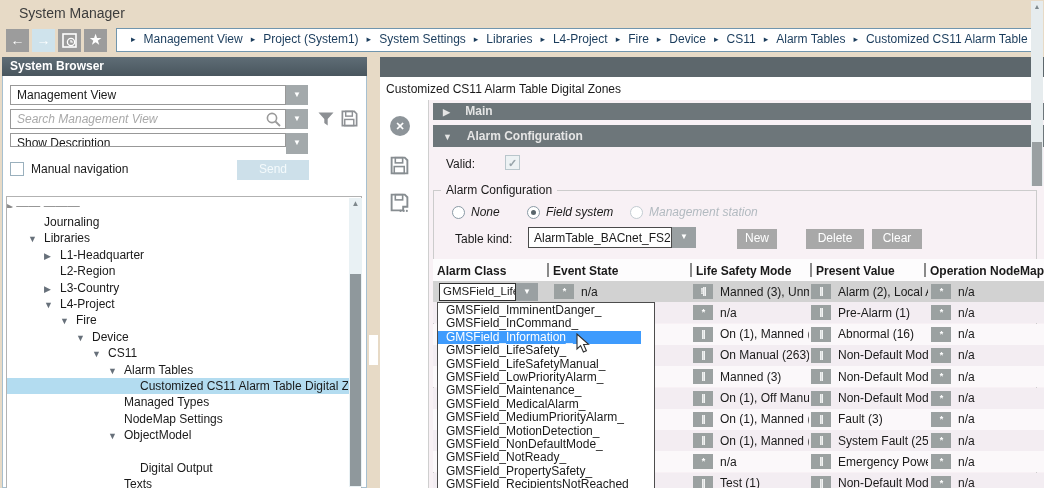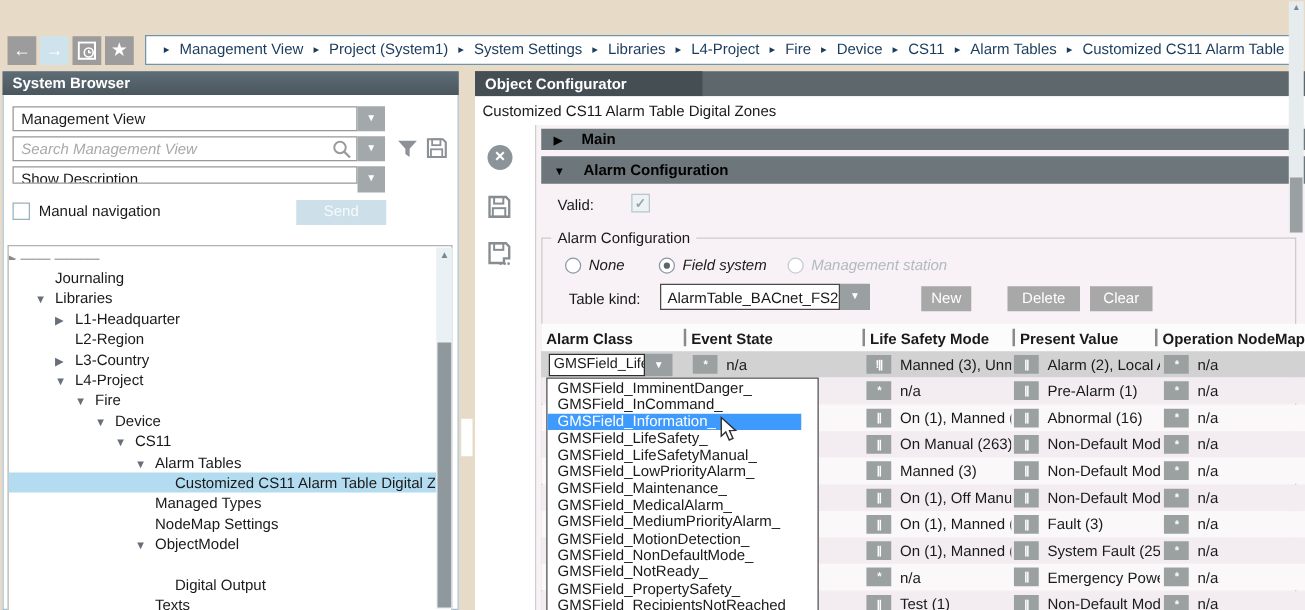--- a/index.html
+++ b/index.html
@@ -55,21 +55,21 @@
   #oc-name-strip { position:absolute; left:380px; top:77px; width:664px; height:23px; background:#fff; }
   #oc-name { position:absolute; left:386px; top:82px; }
   #icon-strip { position:absolute; left:380px; top:100px; width:48px; height:388px; background:#fff; }
   #vline { position:absolute; left:428px; top:100px; width:1px; height:388px; background:#cfcfcf; }
   #content { position:absolute; left:429px; top:100px; width:615px; height:388px; background:#f8f1f5; }
   .x-circle { position:absolute; left:390px; top:116px; width:20px; height:20px; border-radius:10px;
               background:#8d9499; color:#fff; font-size:11px; font-weight:bold; text-align:center;
               line-height:20px; }
   .icon-abs { position:absolute; }
 
-  .section-bar { position:absolute; left:433px; width:611px; background:#6d767a; color:#000000;
+  .section-bar { position:absolute; left:433px; width:611px; background:#6d767a; color:#e5e5e5;
                  font-weight:bold; }
   #sec-main { top:103px; height:17px; padding:1px 0 0 10px; overflow:hidden; }
   #sec-main .tri, #sec-alarm .tri { font-size:9px; margin-right:12px; }
   #sec-alarm { top:125px; height:22px; padding:4px 0 0 10px; }
 
   #valid-label { position:absolute; left:446px; top:157px; }
   #valid-cb { position:absolute; left:505px; top:155px; width:15px; height:15px; background:#edf2f4;
               border:1px solid #b9c6cc; color:#98a4aa; font-size:11px; font-weight:bold;
               text-align:center; line-height:14px; }
   #groupbox { position:absolute; left:433px; top:190px; width:604px; height:310px;
@@ -125,20 +125,23 @@
                       line-height:11px; }
   #popup-scroll .thumb { position:absolute; left:1px; top:141px; width:10px; height:44px;
                          background:#9aa0a2; }
   #cursor { position:absolute; left:576px; top:333px; }
 </style>
 </head>
 <body>
 
 <div id="stage">
 
+  <div id="titlebar">
+    <div class="t">System Manager</div>
+  </div>
 
   <div class="toolbtn" style="left:6px;">←</div>
   <div class="toolbtn lite" style="left:32px;">→</div>
   <div class="toolbtn" style="left:58px;">
     <svg width="15" height="15" viewBox="0 0 15 15" style="margin-top:4px;">
       <rect x="1" y="1" width="13" height="13" fill="none" stroke="#fff" stroke-width="1.6"></rect>
       <circle cx="9" cy="9" r="3.6" fill="none" stroke="#fff" stroke-width="1.3"></circle>
       <path d="M9 7 v2 h2" fill="none" stroke="#fff" stroke-width="1.2"></path>
     </svg>
   </div>
@@ -240,21 +243,20 @@
         <div class="tree-label" style="left: 116px;">Texts</div>
       </div>
     </div>
   <div id="tree-scroll">
     <div class="up">▲</div>
     <div class="thumb"></div>
   </div>
   <div id="splitter"></div>
 
   <div id="oc-bar"></div>
-  <div id="oc-tab">Object Configurator</div>
   <div id="oc-name-strip"></div>
   <div id="oc-name">Customized CS11 Alarm Table Digital Zones</div>
 
   <div id="icon-strip"></div>
   <div class="x-circle">✕</div>
   <svg class="icon-abs" style="left:389px; top:155px;" width="21" height="21" viewBox="0 0 20 20">
     <path d="M2.5 2.5 h12.5 l2.5 2.5 v12.5 h-15 z" fill="none" stroke="#878d91" stroke-width="1.8"></path>
     <rect x="6" y="2.5" width="7" height="5" fill="none" stroke="#878d91" stroke-width="1.5"></rect>
     <rect x="5" y="11" width="9.5" height="6.5" fill="none" stroke="#878d91" stroke-width="1.5"></rect>
   </svg>

